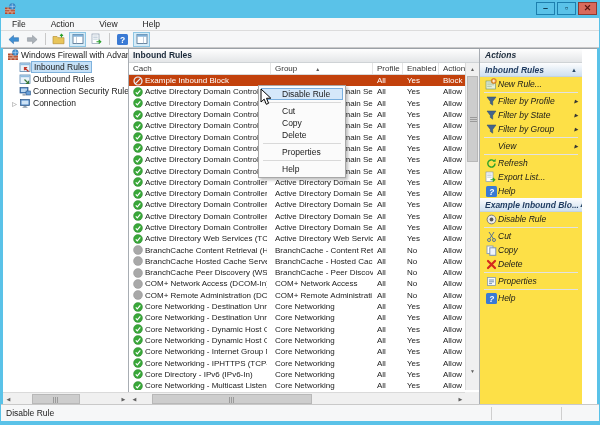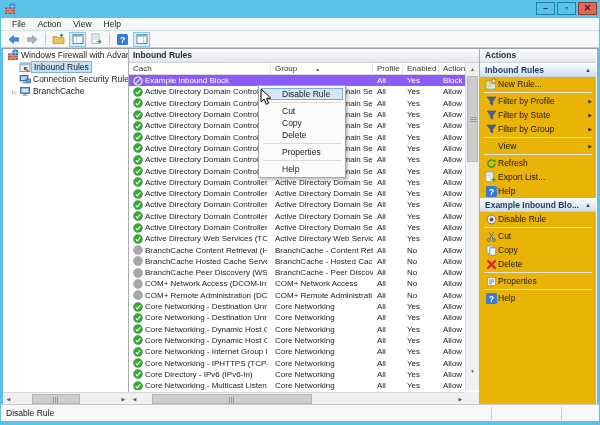--- a/index.html
+++ b/index.html
@@ -9,21 +9,21 @@
 
   
   .titlebar { position:absolute; left:0; top:0; width:600px; height:18px; background:#5ac2e8; display:flex; align-items:center; }
   .title-icon { margin-left:4px; width:13px; height:13px; display:inline-flex; }
   .title-text { position:absolute; left:0; right:0; text-align:center; font-size:10.5px; font-weight:bold; color:#15222e; }
   .win-controls { position:absolute; right:3px; top:2px; display:flex; gap:2px; }
   .win-btn { width:19px; height:13px; border:1px solid #1d7fae; background:#5ac2e8; color:#0d3246; font-size:9px; line-height:11px; text-align:center; font-weight:bold; }
   .win-btn.close { background:#d96a5c; border-color:#8f3a30; color:#5a1410; }
 
   
-  .menubar { position:absolute; left:1px; top:18px; width:598px; height:13px; background:#f6f7f8; border-bottom:1px solid #dcdcdc; display:flex; align-items:center; padding-left:5px; gap:0; }
+  .menubar { position:absolute; left:1px; top:18px; width:598px; height:13px; background:#f6f7f8; border-bottom:1px solid #dcdcdc; display:flex; align-items:center; padding-left:5px; gap:13px; }
   .menu-item { font-size:8.5px; color:#222; padding:1px 6px; }
   .toolbar { position:absolute; left:1px; top:31px; width:598px; height:17px; background:#f6f7f8; border-bottom:1px solid #c9c9c9; display:flex; align-items:center; padding-left:3px; }
   .tb-btn { width:17px; height:15px; display:inline-flex; align-items:center; justify-content:center; margin:0 1px; border:1px solid transparent; }
   .tb-btn.active { background:#d6ecf8; border:1px solid #8ec6e4; }
   .tb-sep { width:1px; height:12px; background:#c9c9c9; margin:0 3px; }
 
   
   .content { position:absolute; left:3px; top:48px; width:594px; height:356px; background:#fff; border-top:1px solid #9aa0a6; display:flex; }
   .tree-panel { position:relative; width:126px; height:356px; background:#fff; border-right:1px solid #a8adb3; }
   .tree-item { display:flex; align-items:center; height:12px; font-size:8.5px; color:#1a1a1a; white-space:nowrap; overflow:hidden; }
@@ -33,35 +33,35 @@
   .tree-icon { width:13px; flex:0 0 13px; display:inline-flex; justify-content:center; }
 
   .list-panel { position:relative; width:351px; height:356px; background:#fff; border-right:1px solid #a8adb3; }
   .panel-title { height:14px; background:linear-gradient(#fefefe,#e4e6e8); border-bottom:1px solid #cfd3d6; font-size:8.5px; font-weight:bold; color:#1b2a3a; padding:1px 4px; }
   .col-headers { position:absolute; left:0; top:14px; width:337px; height:12px; background:#fff; border-bottom:1px solid #d8d8d8; display:flex; font-size:8px; color:#333; }
   .col-h { border-right:1px solid #e4e4e4; padding:0 4px; display:flex; align-items:center; overflow:hidden; white-space:nowrap; }
   .sort-arrow { font-size:5px; color:#555; margin-left:18px; }
   .rows { position:absolute; left:0; top:26px; width:337px; height:315px; overflow:hidden; }
   .lrow { display:flex; height:11.3px; align-items:center; font-size:8px; color:#1a1a1a; }
   .lrow .cell { padding:0 4px; white-space:nowrap; overflow:hidden; height:100%; display:flex; align-items:center; }
-  .lrow.selected { background:#8b5cf6; color:#fff; }
+  .lrow.selected { background:#c2410c; color:#fff; }
   .row-icon { width:10px; flex:0 0 10px; margin-right:2px; display:inline-flex; }
 
   
   .vscroll { position:absolute; right:0; top:14px; width:14px; height:327px; background:#f0f0f0; border-left:1px solid #dadada; }
   .sb-arrow { height:12px; width:100%; font-size:5px; color:#606060; display:flex; align-items:center; justify-content:center; background:#f0f0f0; }
   .vthumb { position:absolute; left:1px; top:13px; width:11px; height:86px; background:#cdcdcd; border:1px solid #b8b8b8; }
   .grip { position:absolute; left:2px; top:40px; width:7px; height:5px; background:repeating-linear-gradient(#9a9a9a 0 1px, transparent 1px 2px); }
   .hscroll { position:absolute; bottom:0; left:0; height:13px; background:#f0f0f0; border-top:1px solid #dadada; display:flex; align-items:center; }
   .hthumb { height:10px; background:#cdcdcd; border:1px solid #b8b8b8; position:relative; }
   .hgrip { position:absolute; top:2px; left:50%; margin-left:-3px; width:6px; height:6px; background:repeating-linear-gradient(90deg,#9a9a9a 0 1px, transparent 1px 2px); }
   .sb-corner { position:absolute; right:0; bottom:0; width:14px; height:13px; background:#f0f0f0; }
 
   
-  .actions-panel { position:relative; width:116px; height:356px; background:#eab308; }
+  .actions-panel { position:relative; width:102px; height:356px; background:#fde047;font-style:italic; }
   .actions-title { height:14px; background:linear-gradient(#fefefe,#e4e6e8); border-bottom:1px solid #cfd3d6; font-size:8.5px; font-weight:bold; color:#1b2a3a; padding:1px 5px; }
   .act-section-h { height:14px; background:linear-gradient(#fdfdfe,#cfe0ef); border-bottom:1px solid #c3d3e3; display:flex; align-items:center; font-size:8.5px; font-weight:bold; color:#1e3a5f; padding:0 5px; white-space:nowrap; overflow:hidden; }
   .act-collapse { margin-left:auto; font-size:6px; color:#2a4a6a; }
   .act-item { display:flex; align-items:center; height:14px; font-size:8.5px; color:#1a1a1a; padding:0 4px; white-space:nowrap; overflow:hidden; }
   .act-icon { width:14px; flex:0 0 14px; display:inline-flex; justify-content:center; }
   .act-sub { margin-left:auto; font-size:5px; color:#333; }
   .act-sep { height:1px; background:#e2e2e2; margin:1px 4px; }
 
   
   .ctx-menu { position:absolute; left:258px; top:85px; width:88px; background:#fbfbfb; border:1px solid #a8a8a8; box-shadow:2px 2px 3px rgba(0,0,0,.25); z-index:50; padding:2px 0; }
@@ -174,39 +174,50 @@
                 <rect x="1.4" y="1.4" width="9.2" height="1.8" fill="#8fbce0"></rect>
                 <path d="M9.5 9.5 L5.5 5.5 M5.5 8.2 V5.5 H8.2" stroke="#c23b2e" stroke-width="1.2" fill="none"></path>
               </svg>
             </span>
             <span class="tree-label sel">Inbound Rules</span>
           </div>
           <div class="tree-item" style="padding-left: 8px;">
             <span class="expander"></span>
             <span class="tree-icon">
               <svg width="12" height="11" viewBox="0 0 12 11">
+                <rect x="1" y="1" width="10" height="8.5" fill="#eaf3fb" stroke="#5b87b0" stroke-width="0.8"></rect>
+                <rect x="1.4" y="1.4" width="9.2" height="1.8" fill="#8fbce0"></rect>
+                <path d="M5.5 5.5 L9.5 9.5 M9.5 6.8 V9.5 H6.8" stroke="#3a7a3a" stroke-width="1.2" fill="none"></path>
+              </svg>
+            </span>
+            <span class="tree-label">Outbound Rules</span>
+          </div>
+          <div class="tree-item" style="padding-left: 8px;">
+            <span class="expander"></span>
+            <span class="tree-icon">
+              <svg width="12" height="11" viewBox="0 0 12 11">
                 <rect x="1" y="1.5" width="8" height="5.5" fill="#4a84c4" stroke="#2a5486" stroke-width="0.7"></rect>
                 <rect x="2" y="2.5" width="6" height="3.5" fill="#bcd8f0"></rect>
                 <rect x="3.5" y="8.3" width="3" height="1.2" fill="#7a8a9a"></rect>
                 <rect x="7" y="5" width="4.5" height="4" fill="#6aa0d8" stroke="#2a5486" stroke-width="0.6"></rect>
               </svg>
             </span>
             <span class="tree-label">Connection Security Rules</span>
           </div>
           <div class="tree-item" style="padding-left: 8px;">
             <span class="expander">▷</span>
             <span class="tree-icon">
               <svg width="12" height="11" viewBox="0 0 12 11">
                 <rect x="1.5" y="1.5" width="9" height="6" fill="#4a84c4" stroke="#2a5486" stroke-width="0.7"></rect>
                 <rect x="2.5" y="2.5" width="7" height="4" fill="#cfe4f6"></rect>
                 <rect x="4.5" y="8.2" width="3" height="1" fill="#7a8a9a"></rect>
                 <rect x="3.5" y="9.2" width="5" height="0.8" fill="#9aa8b5"></rect>
               </svg>
             </span>
-            <span class="tree-label">BranchCache</span>
+            <span class="tree-label">Connection</span>
           </div>
         </div>
       <div class="hscroll" style="left:0; width:126px;">
         <span class="sb-arrow" style="width:11px;">◀</span>
         <div class="hthumb" style="width:48px; margin-left:18px;">
             <span class="hgrip"></span>
           </div>
         <span class="sb-arrow" style="width:11px; margin-left:auto;">▶</span>
       </div>
     </div>

